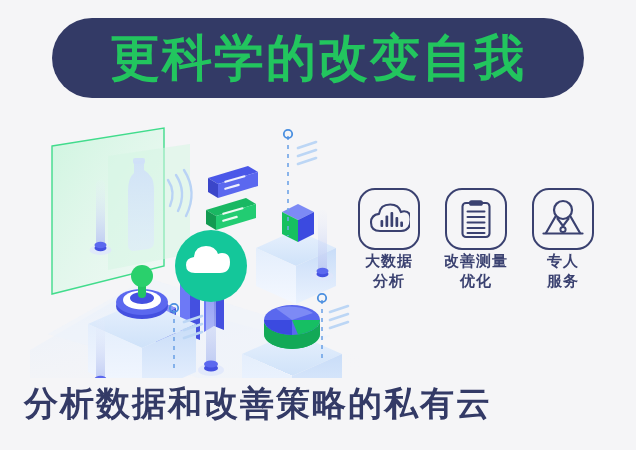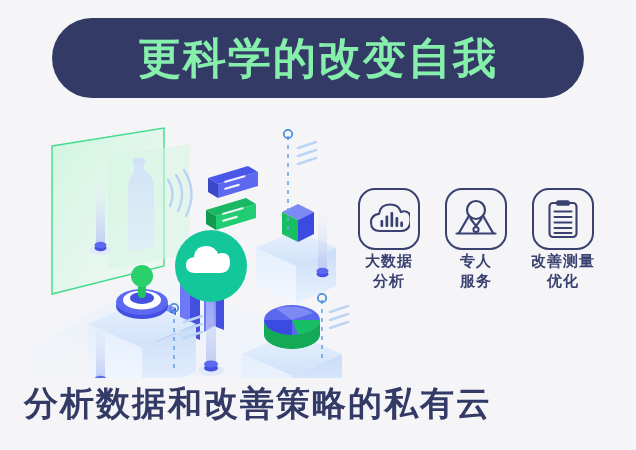--- a/index.html
+++ b/index.html
@@ -30,22 +30,22 @@
     top: 18px;
     width: 532px;
     height: 80px;
     background: #333a66;
     border-radius: 40px;
     display: flex;
     align-items: center;
     justify-content: center;
   }
   #header-title {
-    color: #86efac;
-    font-size: 43px;
+    color: #22c55e;
+    font-size: 50px;
     font-weight: bold;
     letter-spacing: 2px;
     line-height: 1;
     white-space: nowrap;
     font-family: "DejaVu Sans", "Liberation Sans", sans-serif;
   }
 
   
   #footer-tagline {
     position: absolute;
@@ -353,37 +353,20 @@
               <rect x="17.5" y="12.5" width="2.7" height="11.5" rx="1"></rect>
               <rect x="22.5" y="9" width="2.7" height="15" rx="1"></rect>
               <rect x="27.5" y="14" width="2.7" height="10" rx="1"></rect>
               <rect x="32.3" y="18.5" width="2.7" height="5.5" rx="1"></rect>
             </g>
           </svg>
         </span>
       </div>
       <div class="feature-label">大数据
 分析</div>
-    </div>
-
-    <div class="feature">
-      <div class="feature-icon-box">
-        <span>
-          <svg width="42" height="40" viewBox="0 0 42 40" xmlns="http://www.w3.org/2000/svg">
-            <circle cx="21" cy="11" r="9" fill="none" stroke="#3a4170" stroke-width="2.2"></circle>
-            <path d="M13.5,17.5 L4,34" fill="none" stroke="#3a4170" stroke-width="2.2" stroke-linecap="round"></path>
-            <path d="M28.5,17.5 L38,34" fill="none" stroke="#3a4170" stroke-width="2.2" stroke-linecap="round"></path>
-            <path d="M15,19 L21,27 L27,19" fill="none" stroke="#3a4170" stroke-width="2.1" stroke-linejoin="round"></path>
-            <circle cx="21" cy="30.5" r="2.6" fill="none" stroke="#3a4170" stroke-width="2"></circle>
-            <line x1="1.5" y1="34.5" x2="40.5" y2="34.5" stroke="#3a4170" stroke-width="2.2" stroke-linecap="round"></line>
-          </svg>
-        </span>
-      </div>
-      <div class="feature-label">专人
-服务</div>
     </div>
 
     <div class="feature">
       <div class="feature-icon-box">
         <span>
           <svg width="32" height="40" viewBox="0 0 32 40" xmlns="http://www.w3.org/2000/svg">
             <rect x="2.5" y="4" width="27" height="34" rx="3.5" fill="none" stroke="#3a4170" stroke-width="2.1"></rect>
             <rect x="9" y="1.2" width="14" height="5.6" rx="2.6" fill="#3a4170"></rect>
             <g stroke="#3a4170" stroke-width="2" stroke-linecap="round">
               <line x1="7.5" y1="12.5" x2="24.5" y2="12.5"></line>
@@ -392,17 +375,34 @@
               <line x1="7.5" y1="29" x2="24.5" y2="29"></line>
               <line x1="7.5" y1="34" x2="24.5" y2="34"></line>
             </g>
           </svg>
         </span>
       </div>
       <div class="feature-label">改善测量
 优化</div>
     </div>
 
+    <div class="feature">
+      <div class="feature-icon-box">
+        <span>
+          <svg width="42" height="40" viewBox="0 0 42 40" xmlns="http://www.w3.org/2000/svg">
+            <circle cx="21" cy="11" r="9" fill="none" stroke="#3a4170" stroke-width="2.2"></circle>
+            <path d="M13.5,17.5 L4,34" fill="none" stroke="#3a4170" stroke-width="2.2" stroke-linecap="round"></path>
+            <path d="M28.5,17.5 L38,34" fill="none" stroke="#3a4170" stroke-width="2.2" stroke-linecap="round"></path>
+            <path d="M15,19 L21,27 L27,19" fill="none" stroke="#3a4170" stroke-width="2.1" stroke-linejoin="round"></path>
+            <circle cx="21" cy="30.5" r="2.6" fill="none" stroke="#3a4170" stroke-width="2"></circle>
+            <line x1="1.5" y1="34.5" x2="40.5" y2="34.5" stroke="#3a4170" stroke-width="2.2" stroke-linecap="round"></line>
+          </svg>
+        </span>
+      </div>
+      <div class="feature-label">专人
+服务</div>
+    </div>
+
   </div>
 
   <div id="footer-tagline">分析数据和改善策略的私有云</div>
 
 </div>
 
 </body></html>

